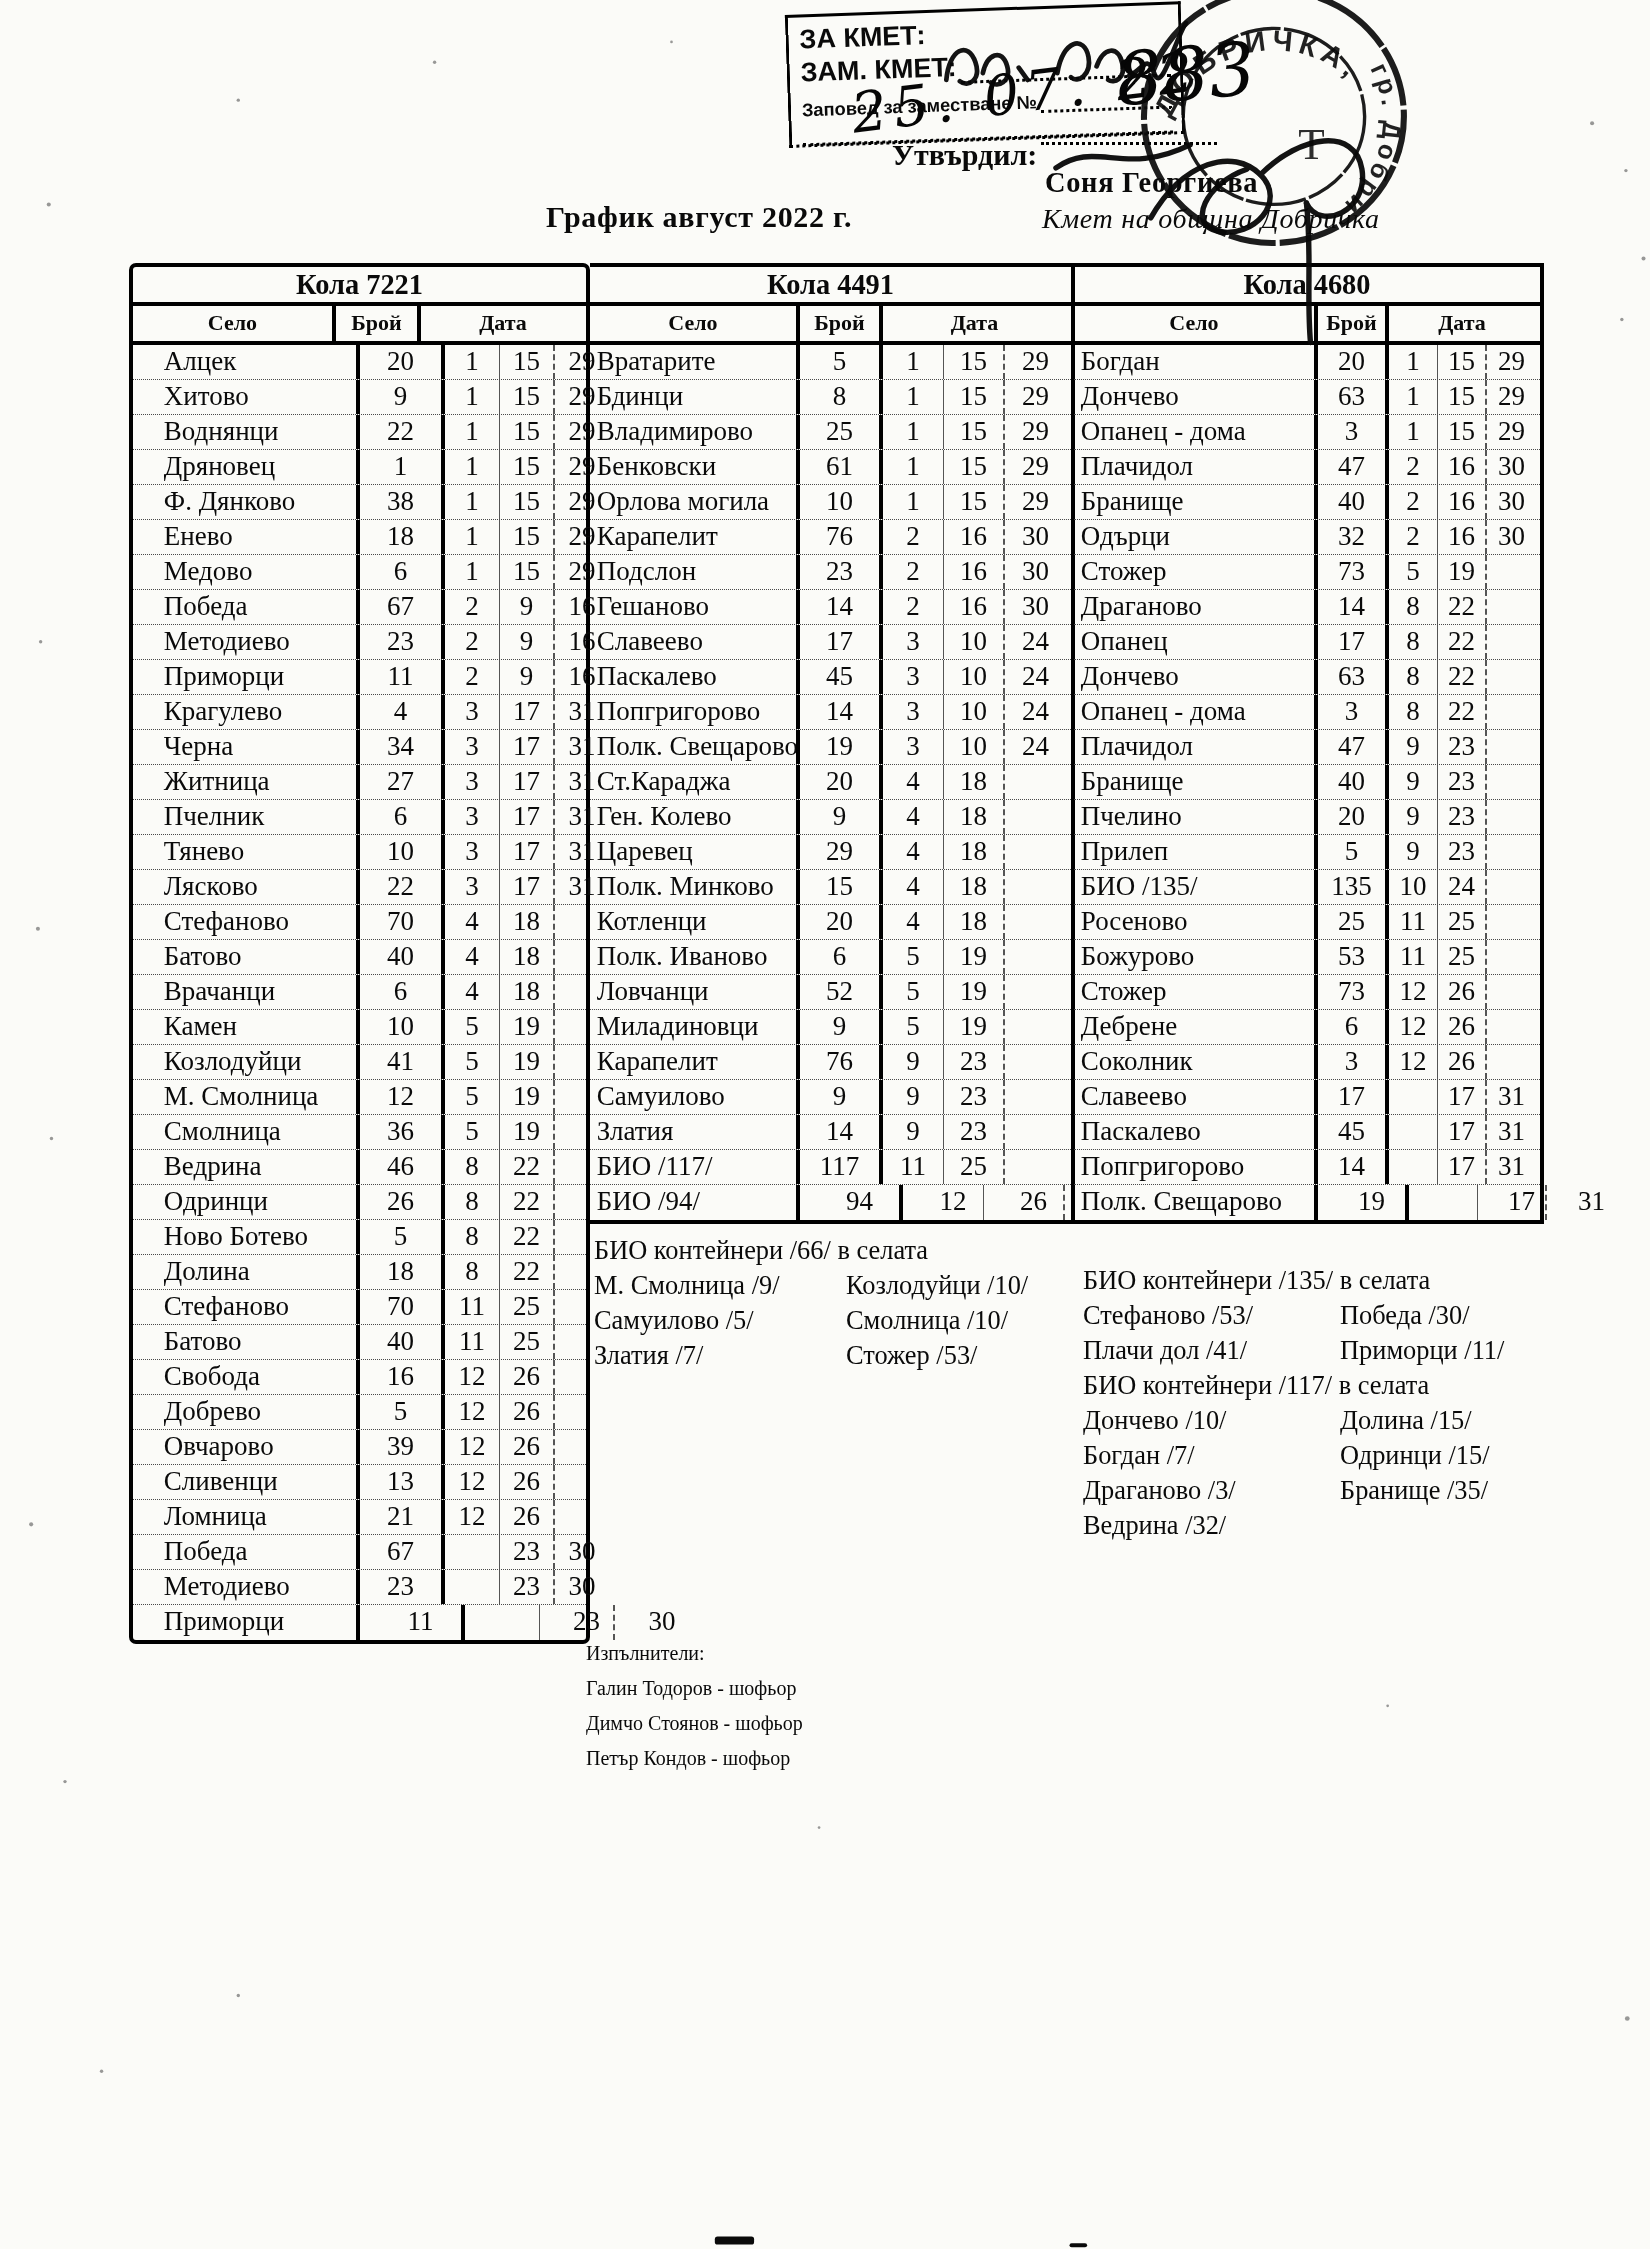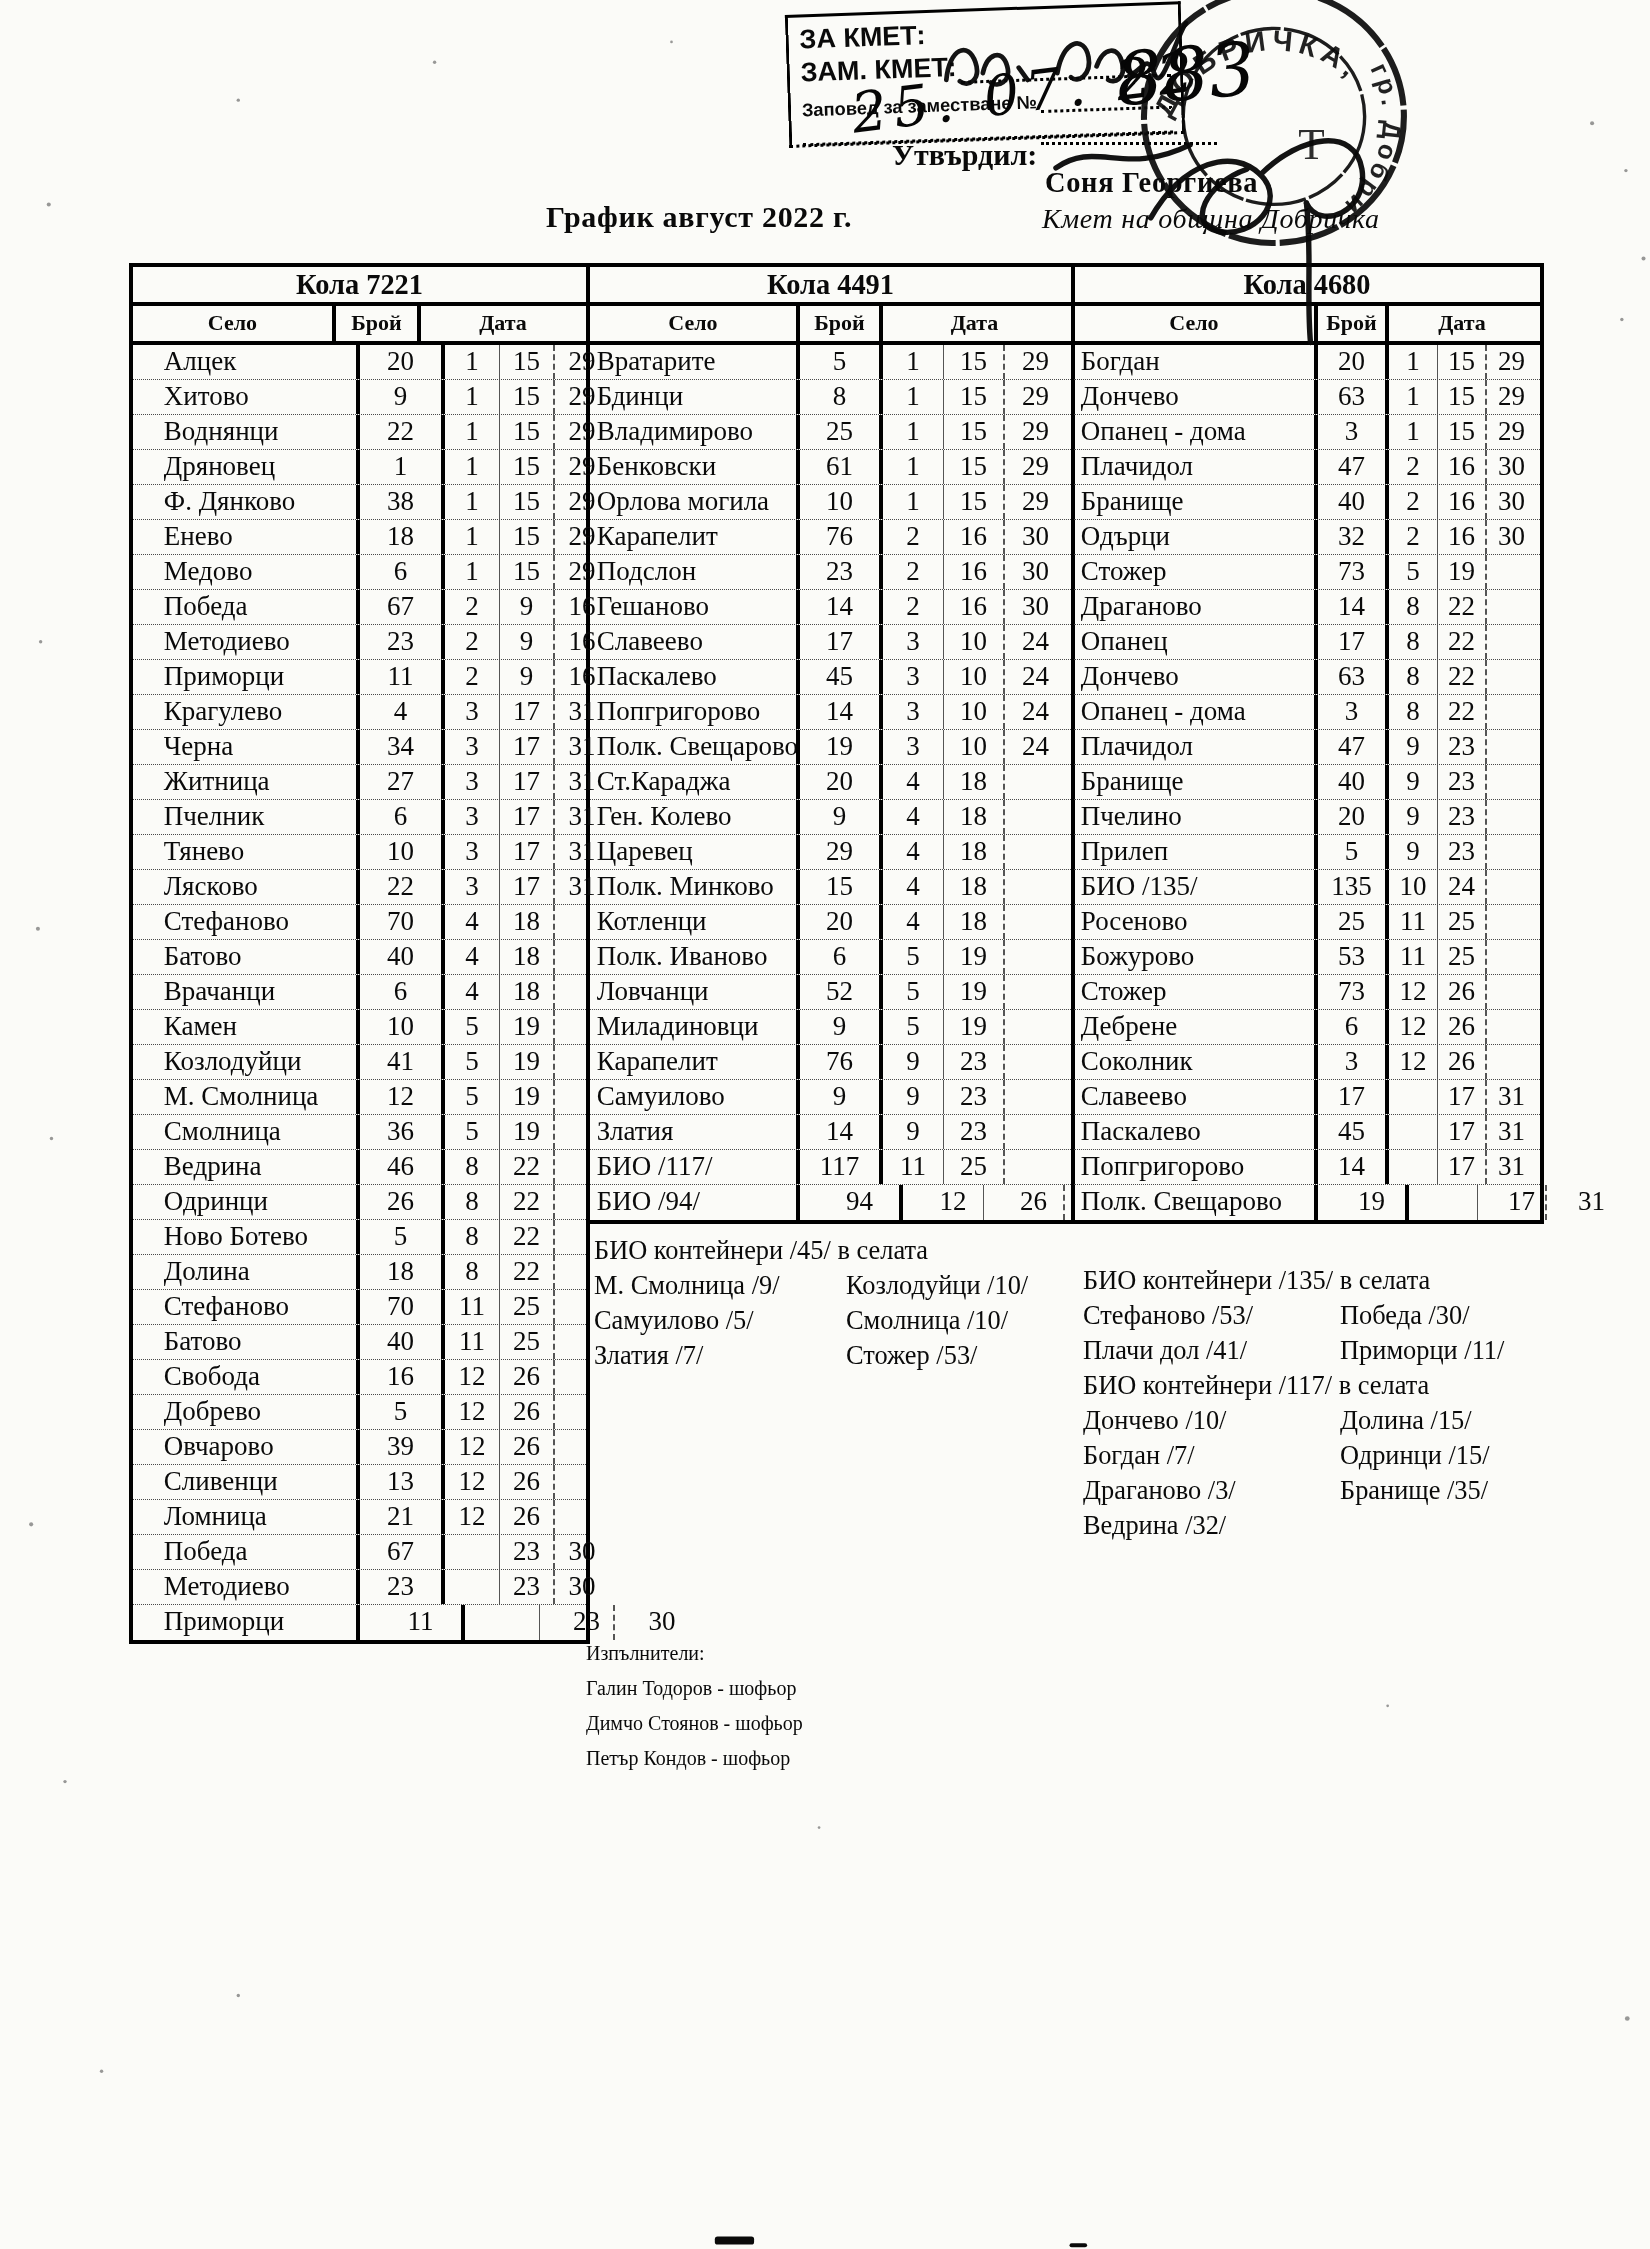--- a/index.html
+++ b/index.html
@@ -37,21 +37,21 @@
   .approver-name{
     position:absolute;left:1045px;top:167px;
     font-size:28.4px;font-weight:bold;letter-spacing:0.7px;
   }
   .approver-title{
     position:absolute;left:1042px;top:203px;
     font-size:28px;font-style:italic;letter-spacing:0.7px;
   }
   
   .tbl{position:absolute;top:263px;border:4.7px solid #000;background:transparent;box-sizing:border-box;}
-  .t1{left:129px;width:461px;}
+  .t1{left:129px;width:461px;border-radius:7px;}
   .t2{left:590px;width:485px;border-left:none;}
   .t3{left:1074px;width:470px;border-left:none;}
   .tbl-title{
     height:39px;border-bottom:4.7px solid #000;box-sizing:border-box;
     font-size:28.4px;font-weight:bold;text-align:center;line-height:35px;
   }
   .thead{display:grid;height:39px;border-bottom:4.7px solid #000;box-sizing:border-box;}
   .t1 .thead{grid-template-columns:203px 85px 164px;}
   .t2 .thead{grid-template-columns:210px 83px 183px;}
   .t3 .thead{grid-template-columns:244px 71px 146px;}
@@ -742,21 +742,21 @@
         <div class="tcell c-village">Полк. Свещарово</div>
         <div class="tcell c-count">19</div>
         <div class="tcell c-date d0"></div>
         <div class="tcell c-date d1">17</div>
         <div class="tcell c-date d2">31</div>
       </div>
     </div>
 </div>
 
 <div class="notes notes-left">
-  <div class="note-heading">БИО контейнери /45/ в селата</div>
+  <div class="note-heading">БИО контейнери /66/ в селата</div>
   <div>
       <div class="note-pair">
         <div class="note-cell">М. Смолница /9/</div>
         <div class="note-cell">Козлодуйци /10/</div>
       </div>
       <div class="note-pair">
         <div class="note-cell">Самуилово /5/</div>
         <div class="note-cell">Смолница /10/</div>
       </div>
       <div class="note-pair">

